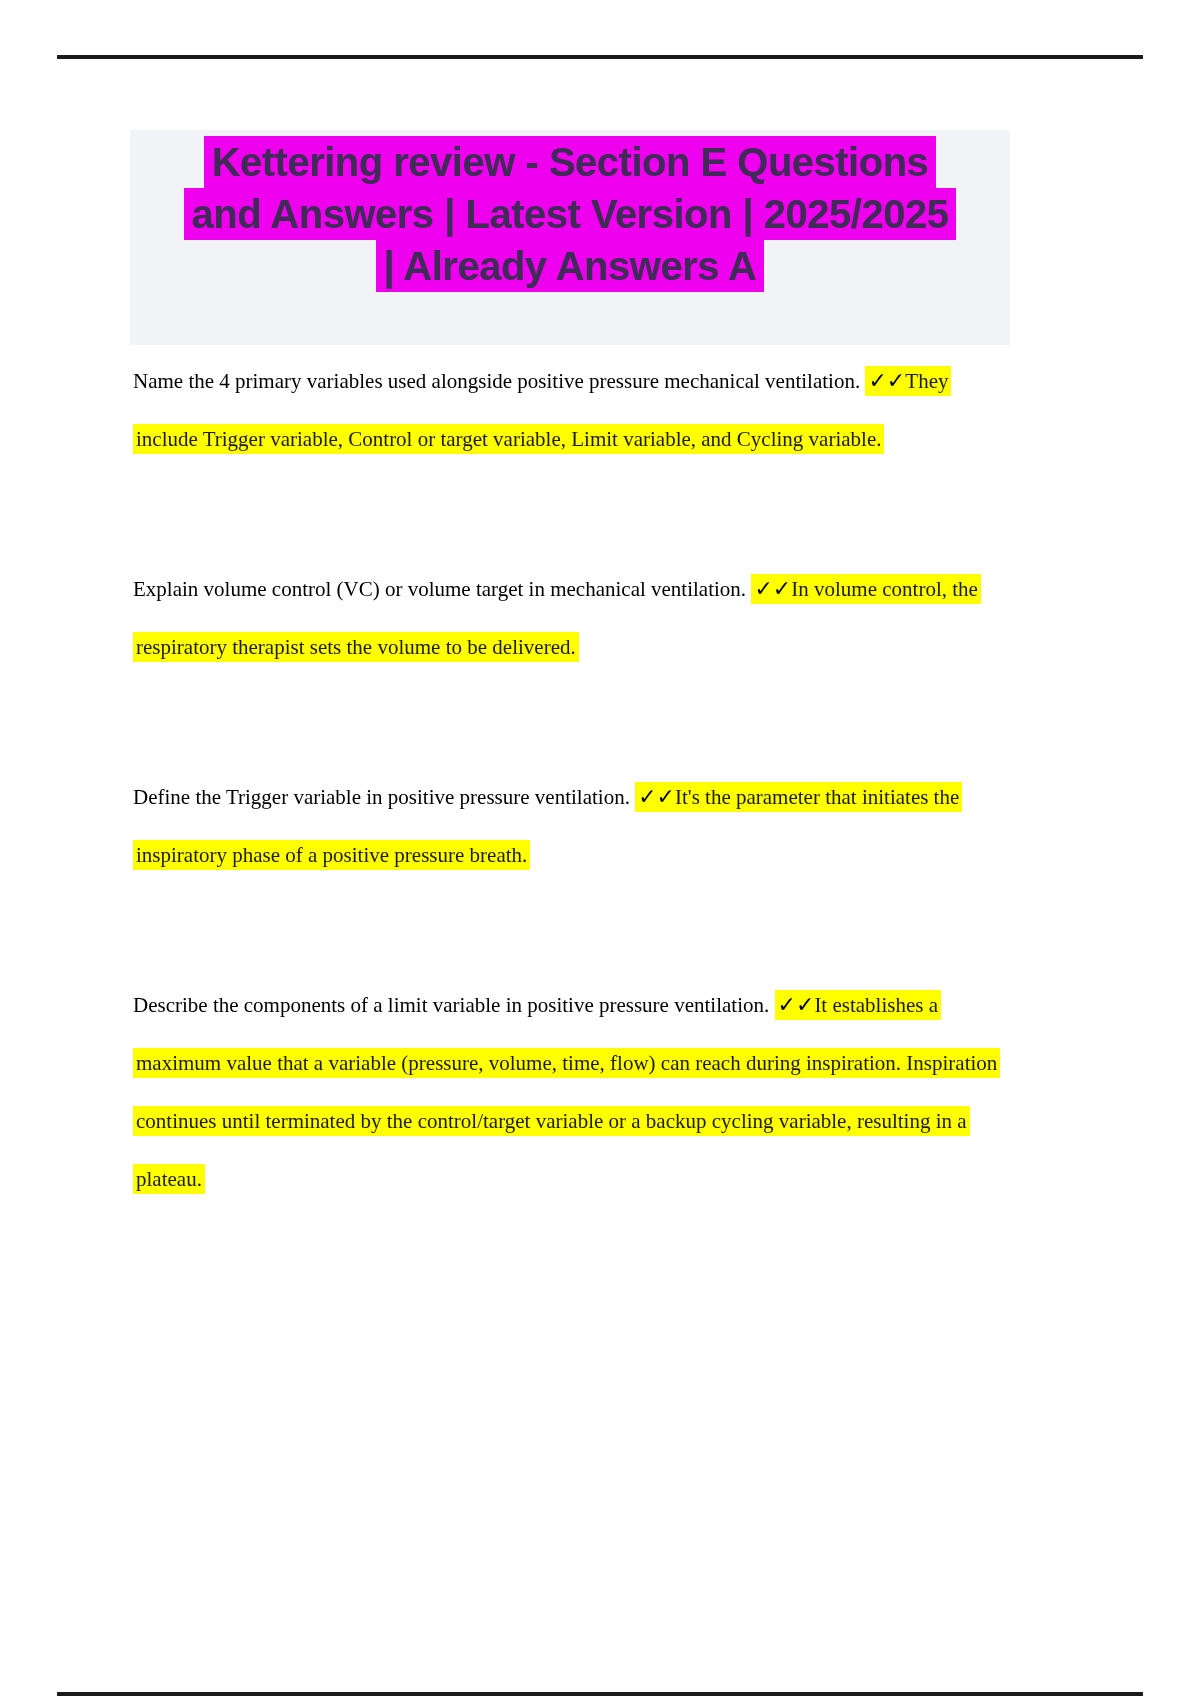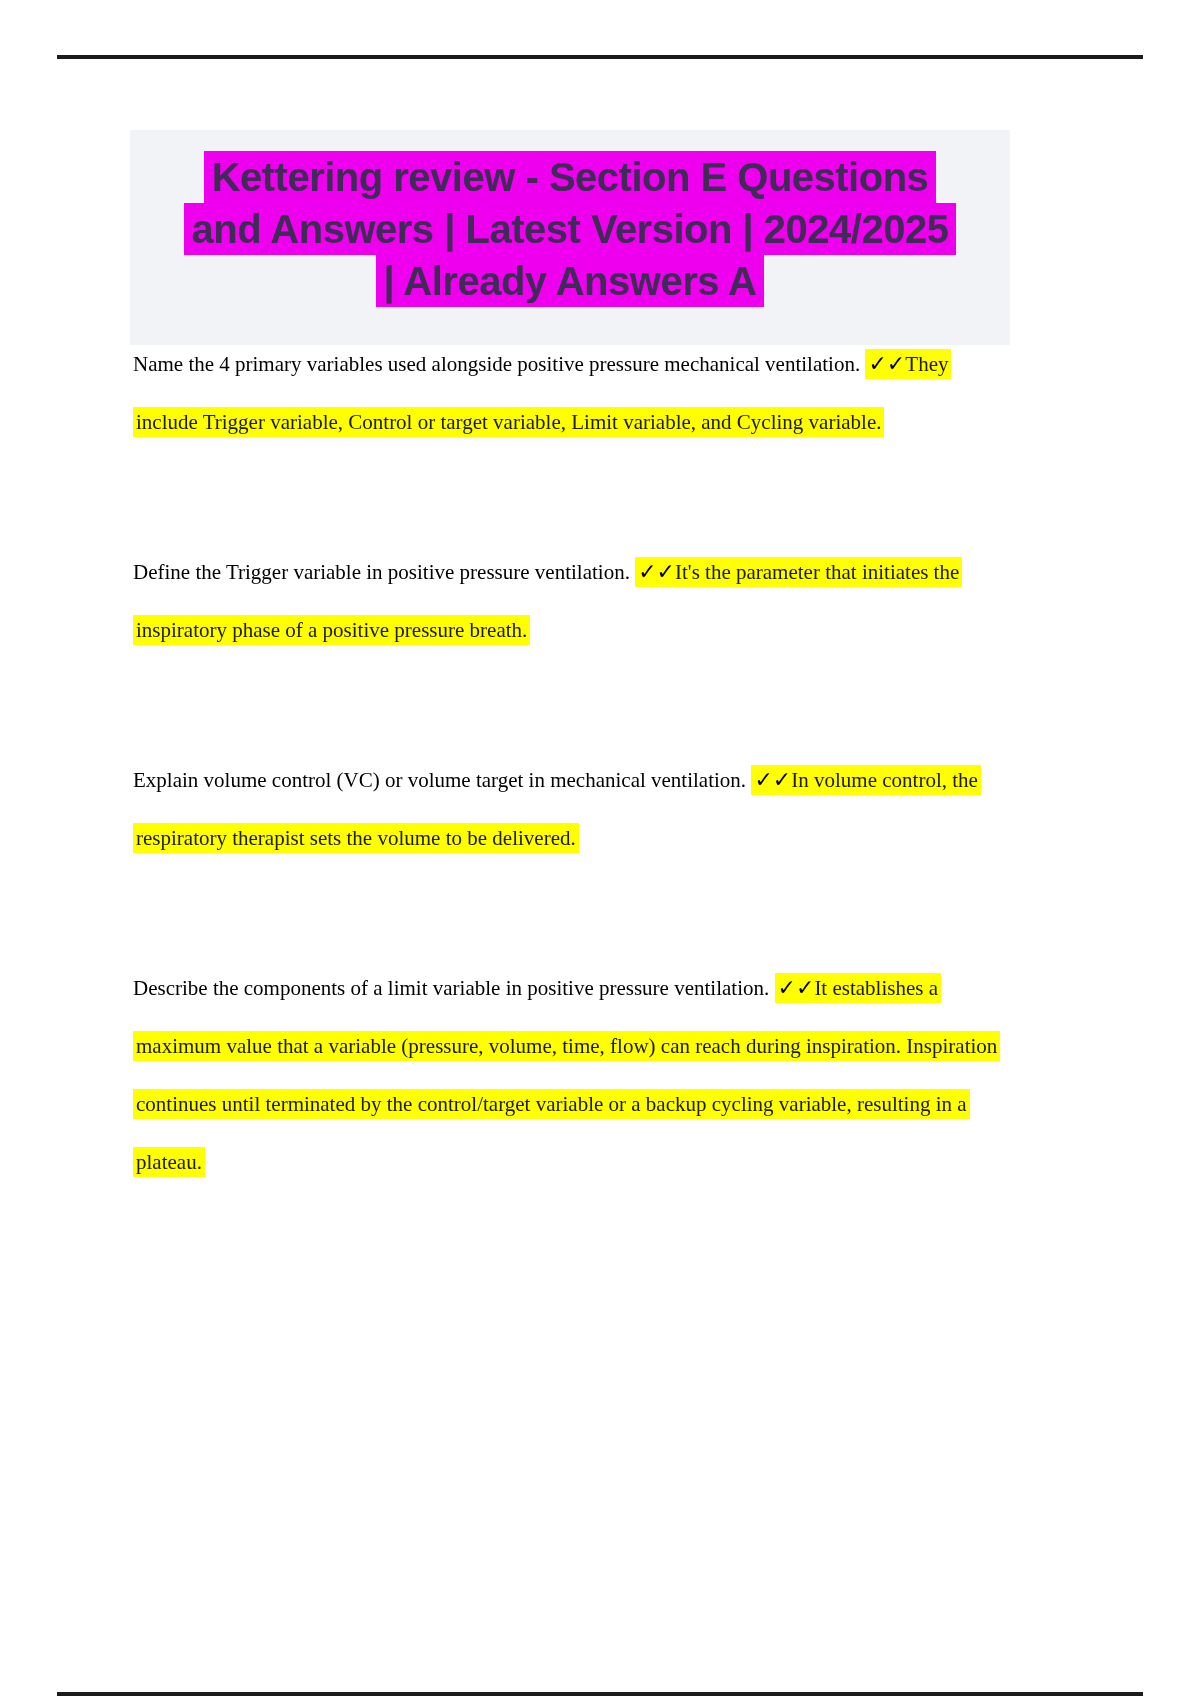--- a/index.html
+++ b/index.html
@@ -40,27 +40,26 @@
   .title-line > span {
     display: inline-block;
     background: #ee00ee;
     color: #3e2b56;
     font-family: "Liberation Sans", sans-serif;
     font-weight: bold;
     font-size: 40px;
     letter-spacing: -0.5px;
     line-height: 52px;
     padding: 0 8px;
-    margin-top: 15px;
   }
 
   .qa-list {
     position: absolute;
     left: 133px;
-    top: 335px;
+    top: 352px;
     width: 874px;
   }
   .qa-item {
     font-size: 21px;
     line-height: 58px;
     color: #000000;
     margin-bottom: 92px;
     text-align: left;
   }
   .qa-question { color: #000000; }
@@ -80,26 +79,26 @@
 </style>
 </head>
 <body>
 
 <div class="page">
   <div class="rule rule-top"></div>
 
   <div class="title-block">
 
   <div class="title-line"><span>Kettering review - Section E Questions</span></div>
-      <div class="title-line"><span>and Answers | Latest Version | 2024/2025</span></div>
+      <div class="title-line"><span>and Answers | Latest Version | 2025/2025</span></div>
       <div class="title-line"><span>| Already Answers A</span></div>
     </div>
 
   <div class="qa-list">
 
   <p class="qa-item"><span class="qa-question">Name the 4 primary variables used alongside positive pressure mechanical ventilation. </span><span class="qa-answer"><span class="qa-checks">✓✓</span><span>They include Trigger variable, Control or target variable, Limit variable, and Cycling variable.</span></span></p>
+      <p class="qa-item"><span class="qa-question">Explain volume control (VC) or volume target in mechanical ventilation. </span><span class="qa-answer"><span class="qa-checks">✓✓</span><span>In volume control, the respiratory therapist sets the volume to be delivered.</span></span></p>
       <p class="qa-item"><span class="qa-question">Define the Trigger variable in positive pressure ventilation. </span><span class="qa-answer"><span class="qa-checks">✓✓</span><span>It's the parameter that initiates the inspiratory phase of a positive pressure breath.</span></span></p>
-      <p class="qa-item"><span class="qa-question">Explain volume control (VC) or volume target in mechanical ventilation. </span><span class="qa-answer"><span class="qa-checks">✓✓</span><span>In volume control, the respiratory therapist sets the volume to be delivered.</span></span></p>
       <p class="qa-item"><span class="qa-question">Describe the components of a limit variable in positive pressure ventilation. </span><span class="qa-answer"><span class="qa-checks">✓✓</span><span>It establishes a maximum value that a variable (pressure, volume, time, flow) can reach during inspiration. Inspiration continues until terminated by the control/target variable or a backup cycling variable, resulting in a plateau.</span></span></p>
     </div>
 
   <div class="rule rule-bottom"></div>
 </div>
 
 </body></html>

